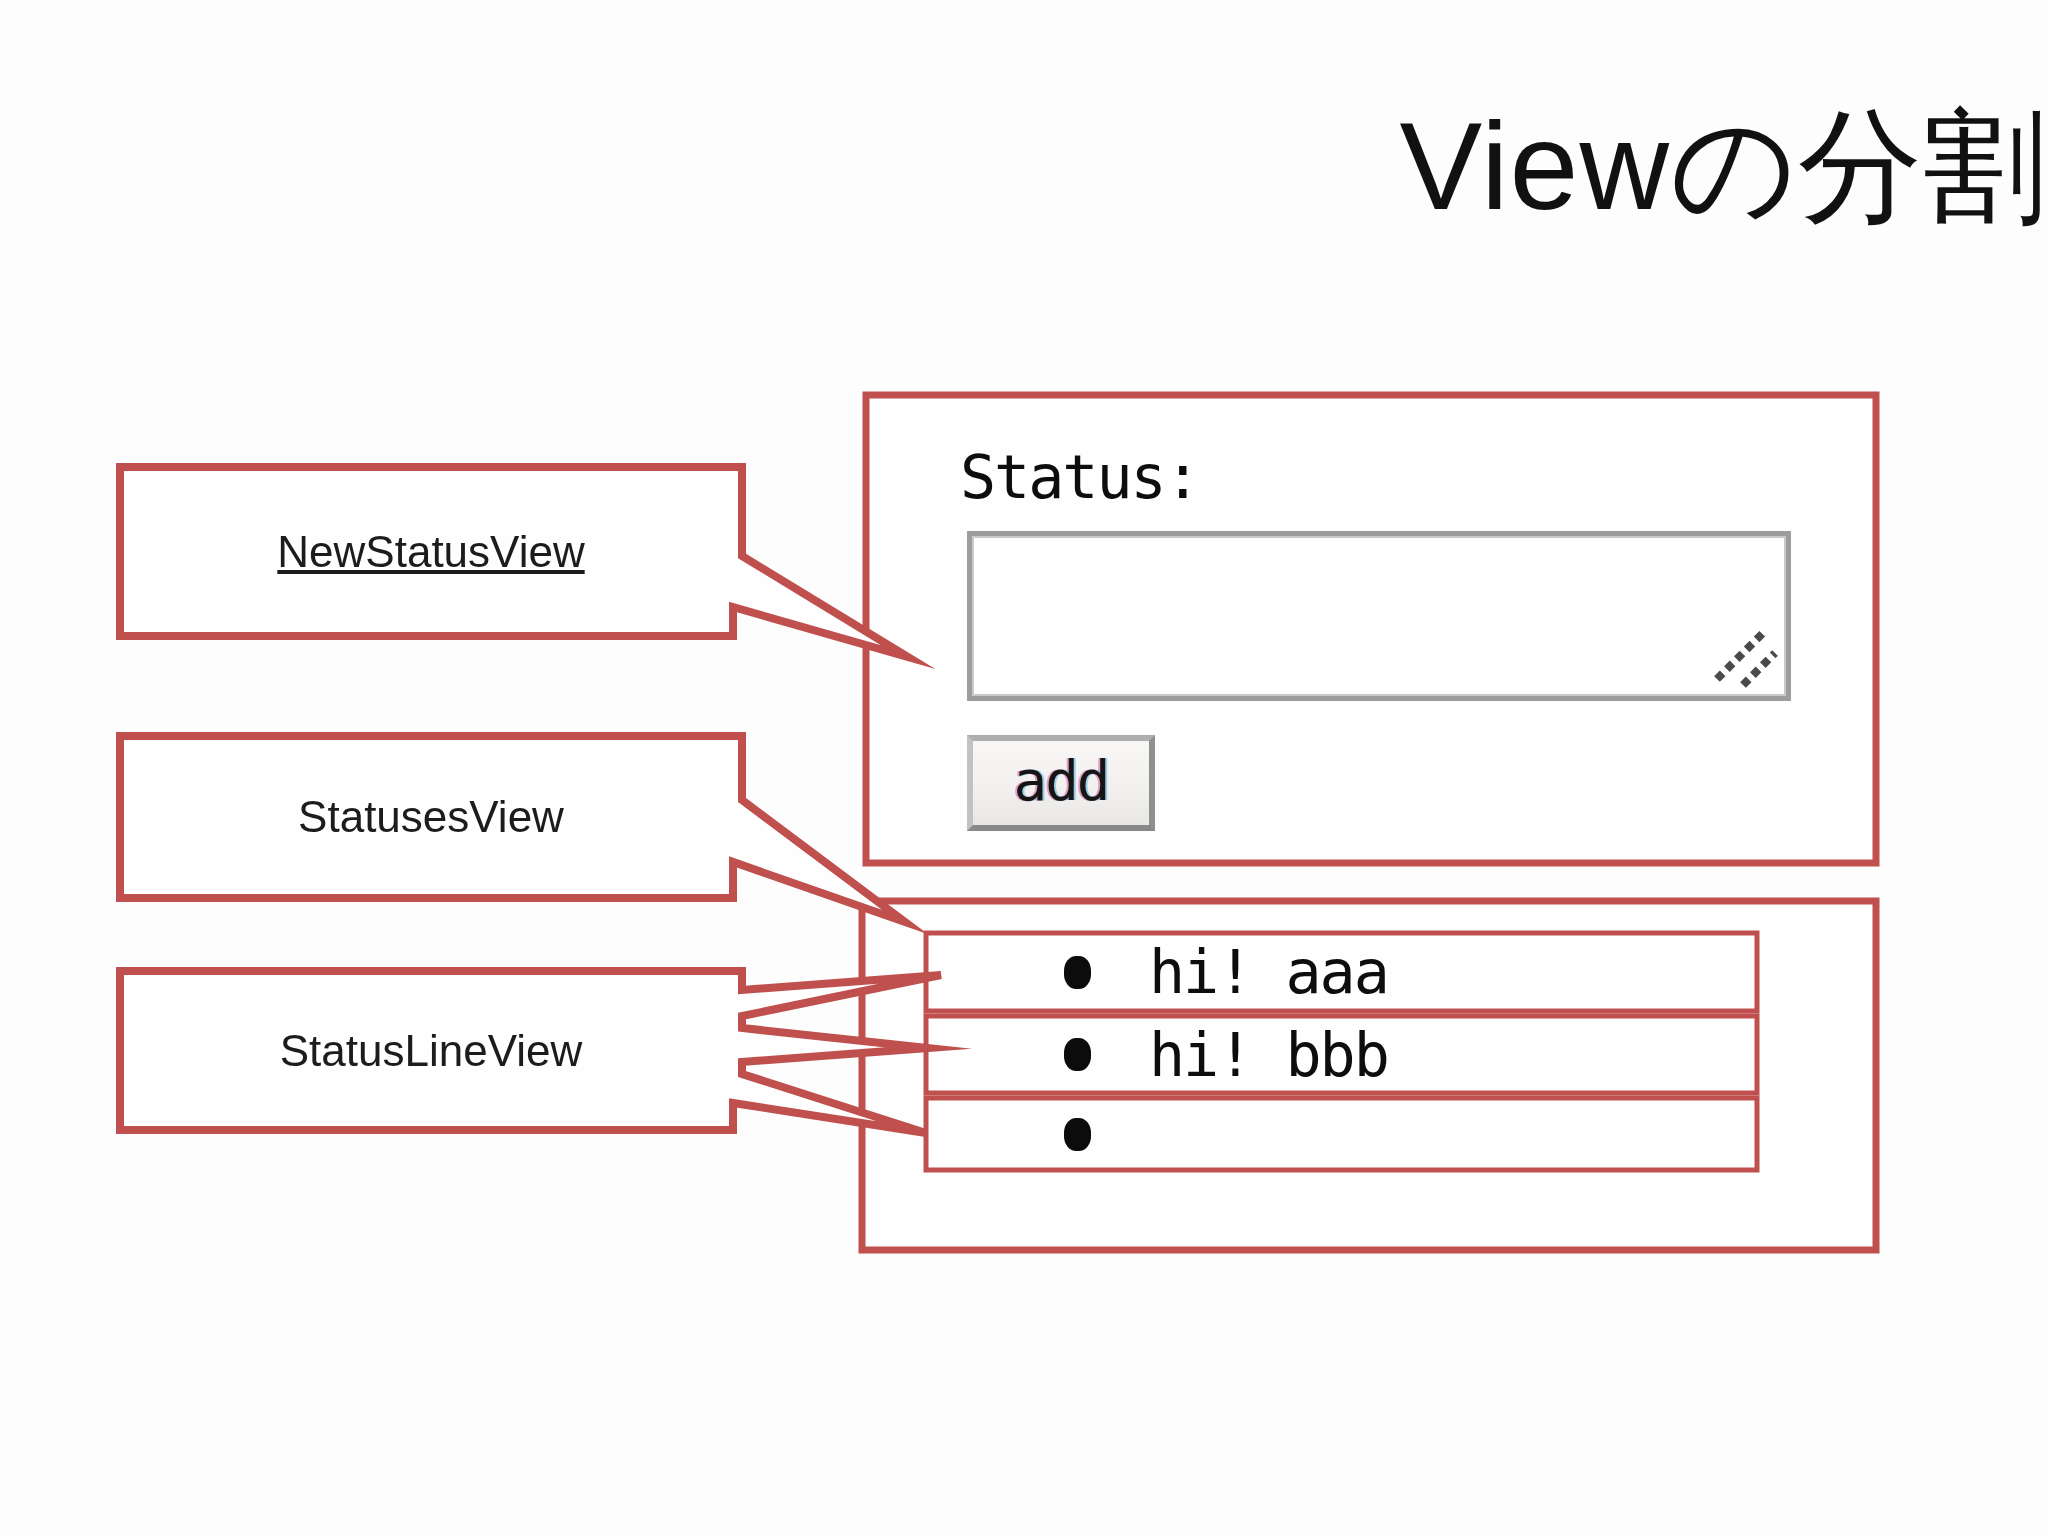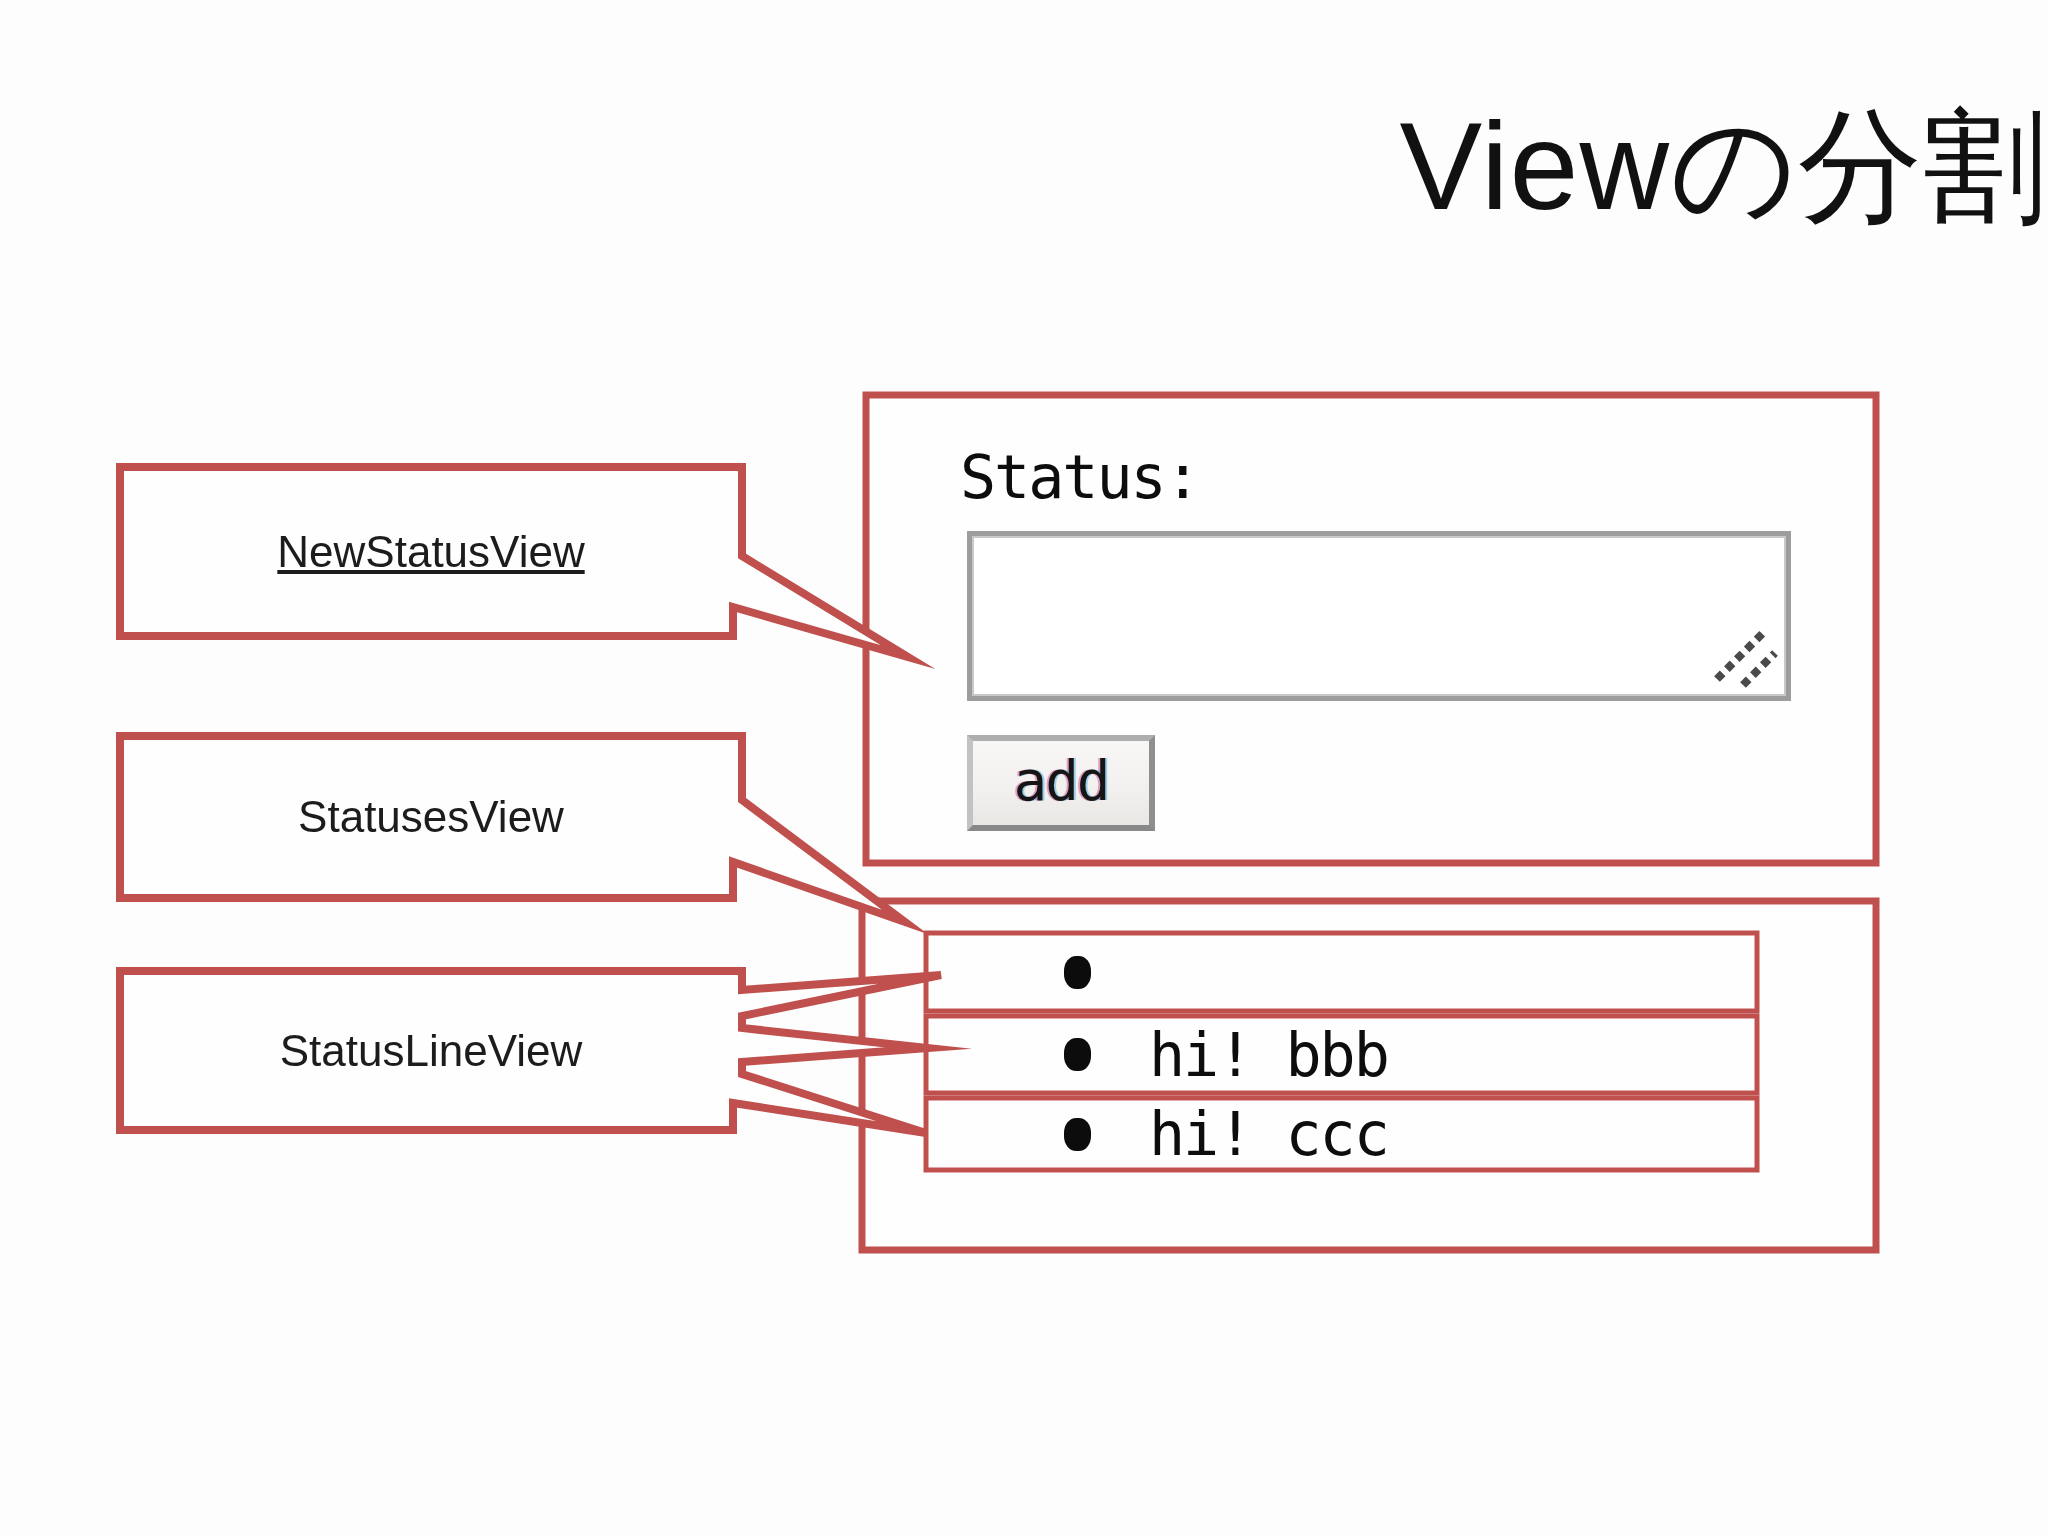--- a/index.html
+++ b/index.html
@@ -152,21 +152,21 @@
   <svg class="abs resize-grip" viewBox="0 0 72 66">
     <line x1="8" y1="56" x2="54" y2="10" stroke="#4a4a4a" stroke-width="8" stroke-dasharray="8 6"></line>
     <line x1="34" y1="62" x2="66" y2="30" stroke="#4a4a4a" stroke-width="8" stroke-dasharray="8 6"></line>
   </svg>
 </div>
 
 <button class="abs add-button">add</button>
 
 <div class="abs status-row r1">
   <span class="bullet"></span>
+  <span class="mock-text">hi! aaa</span>
 </div>
 <div class="abs status-row r2">
   <span class="bullet"></span>
   <span class="mock-text">hi! bbb</span>
 </div>
 <div class="abs status-row r3">
   <span class="bullet"></span>
-  <span class="mock-text">hi! ccc</span>
 </div>
 
 </body></html>

